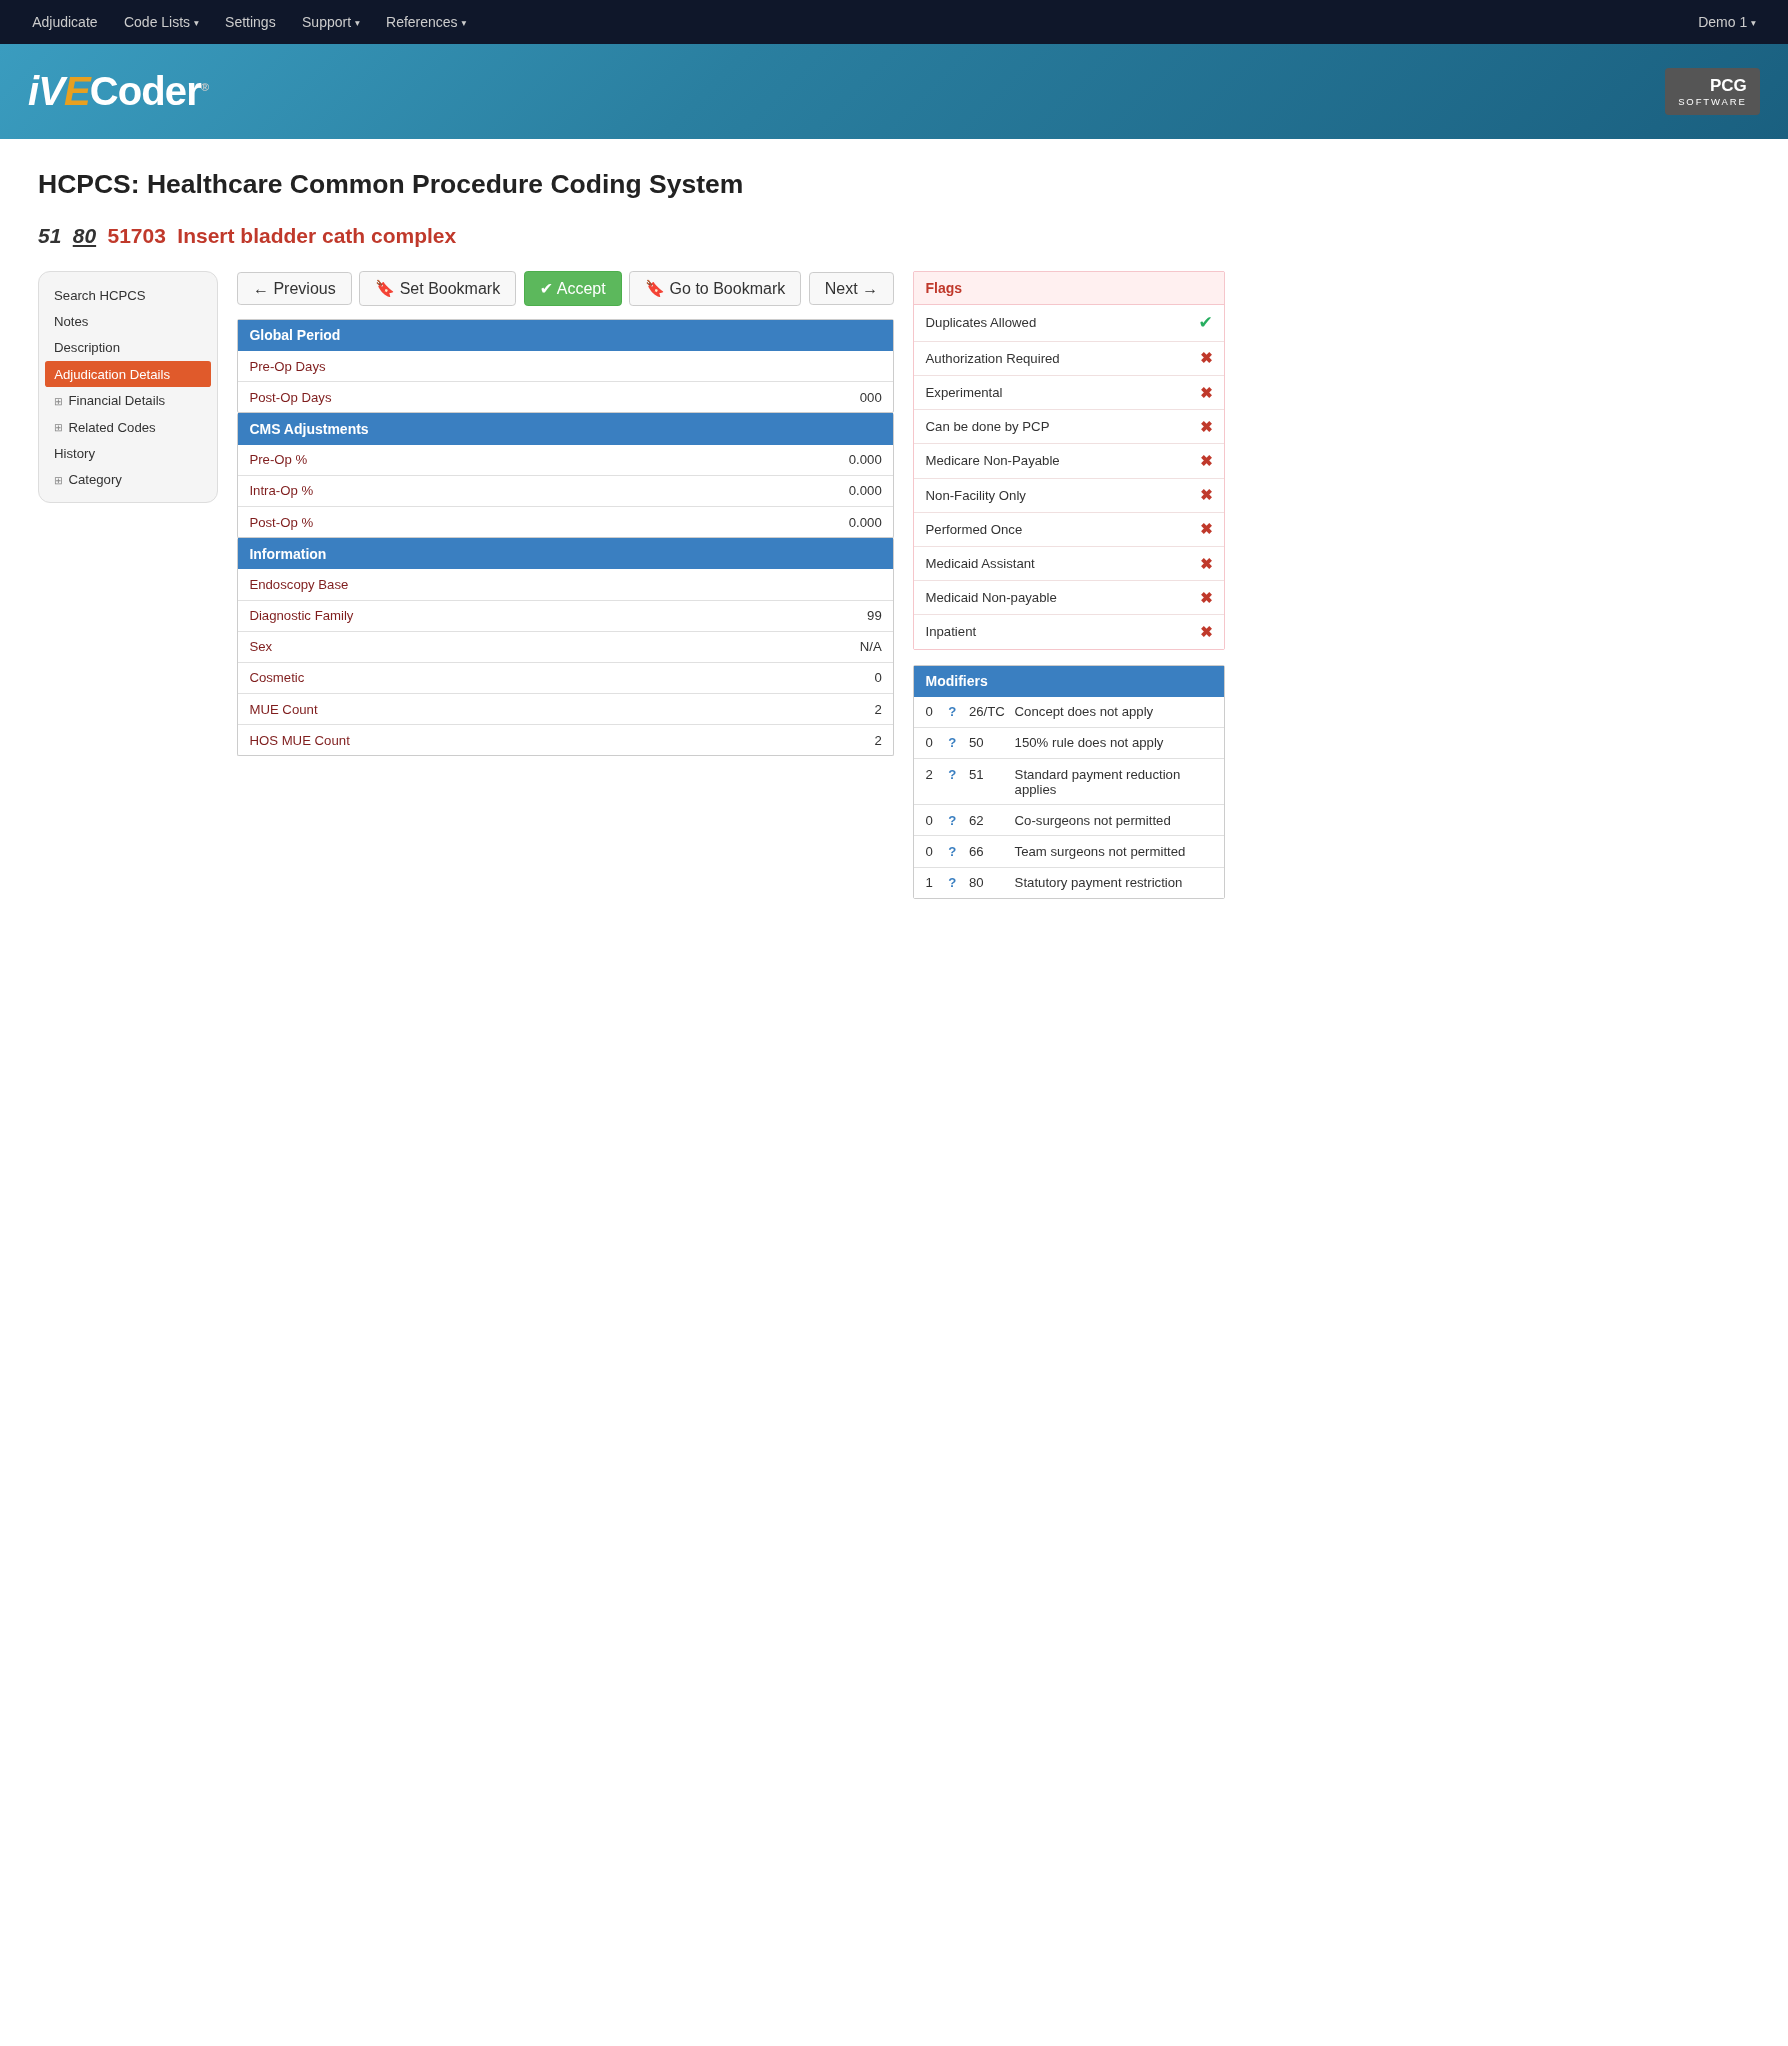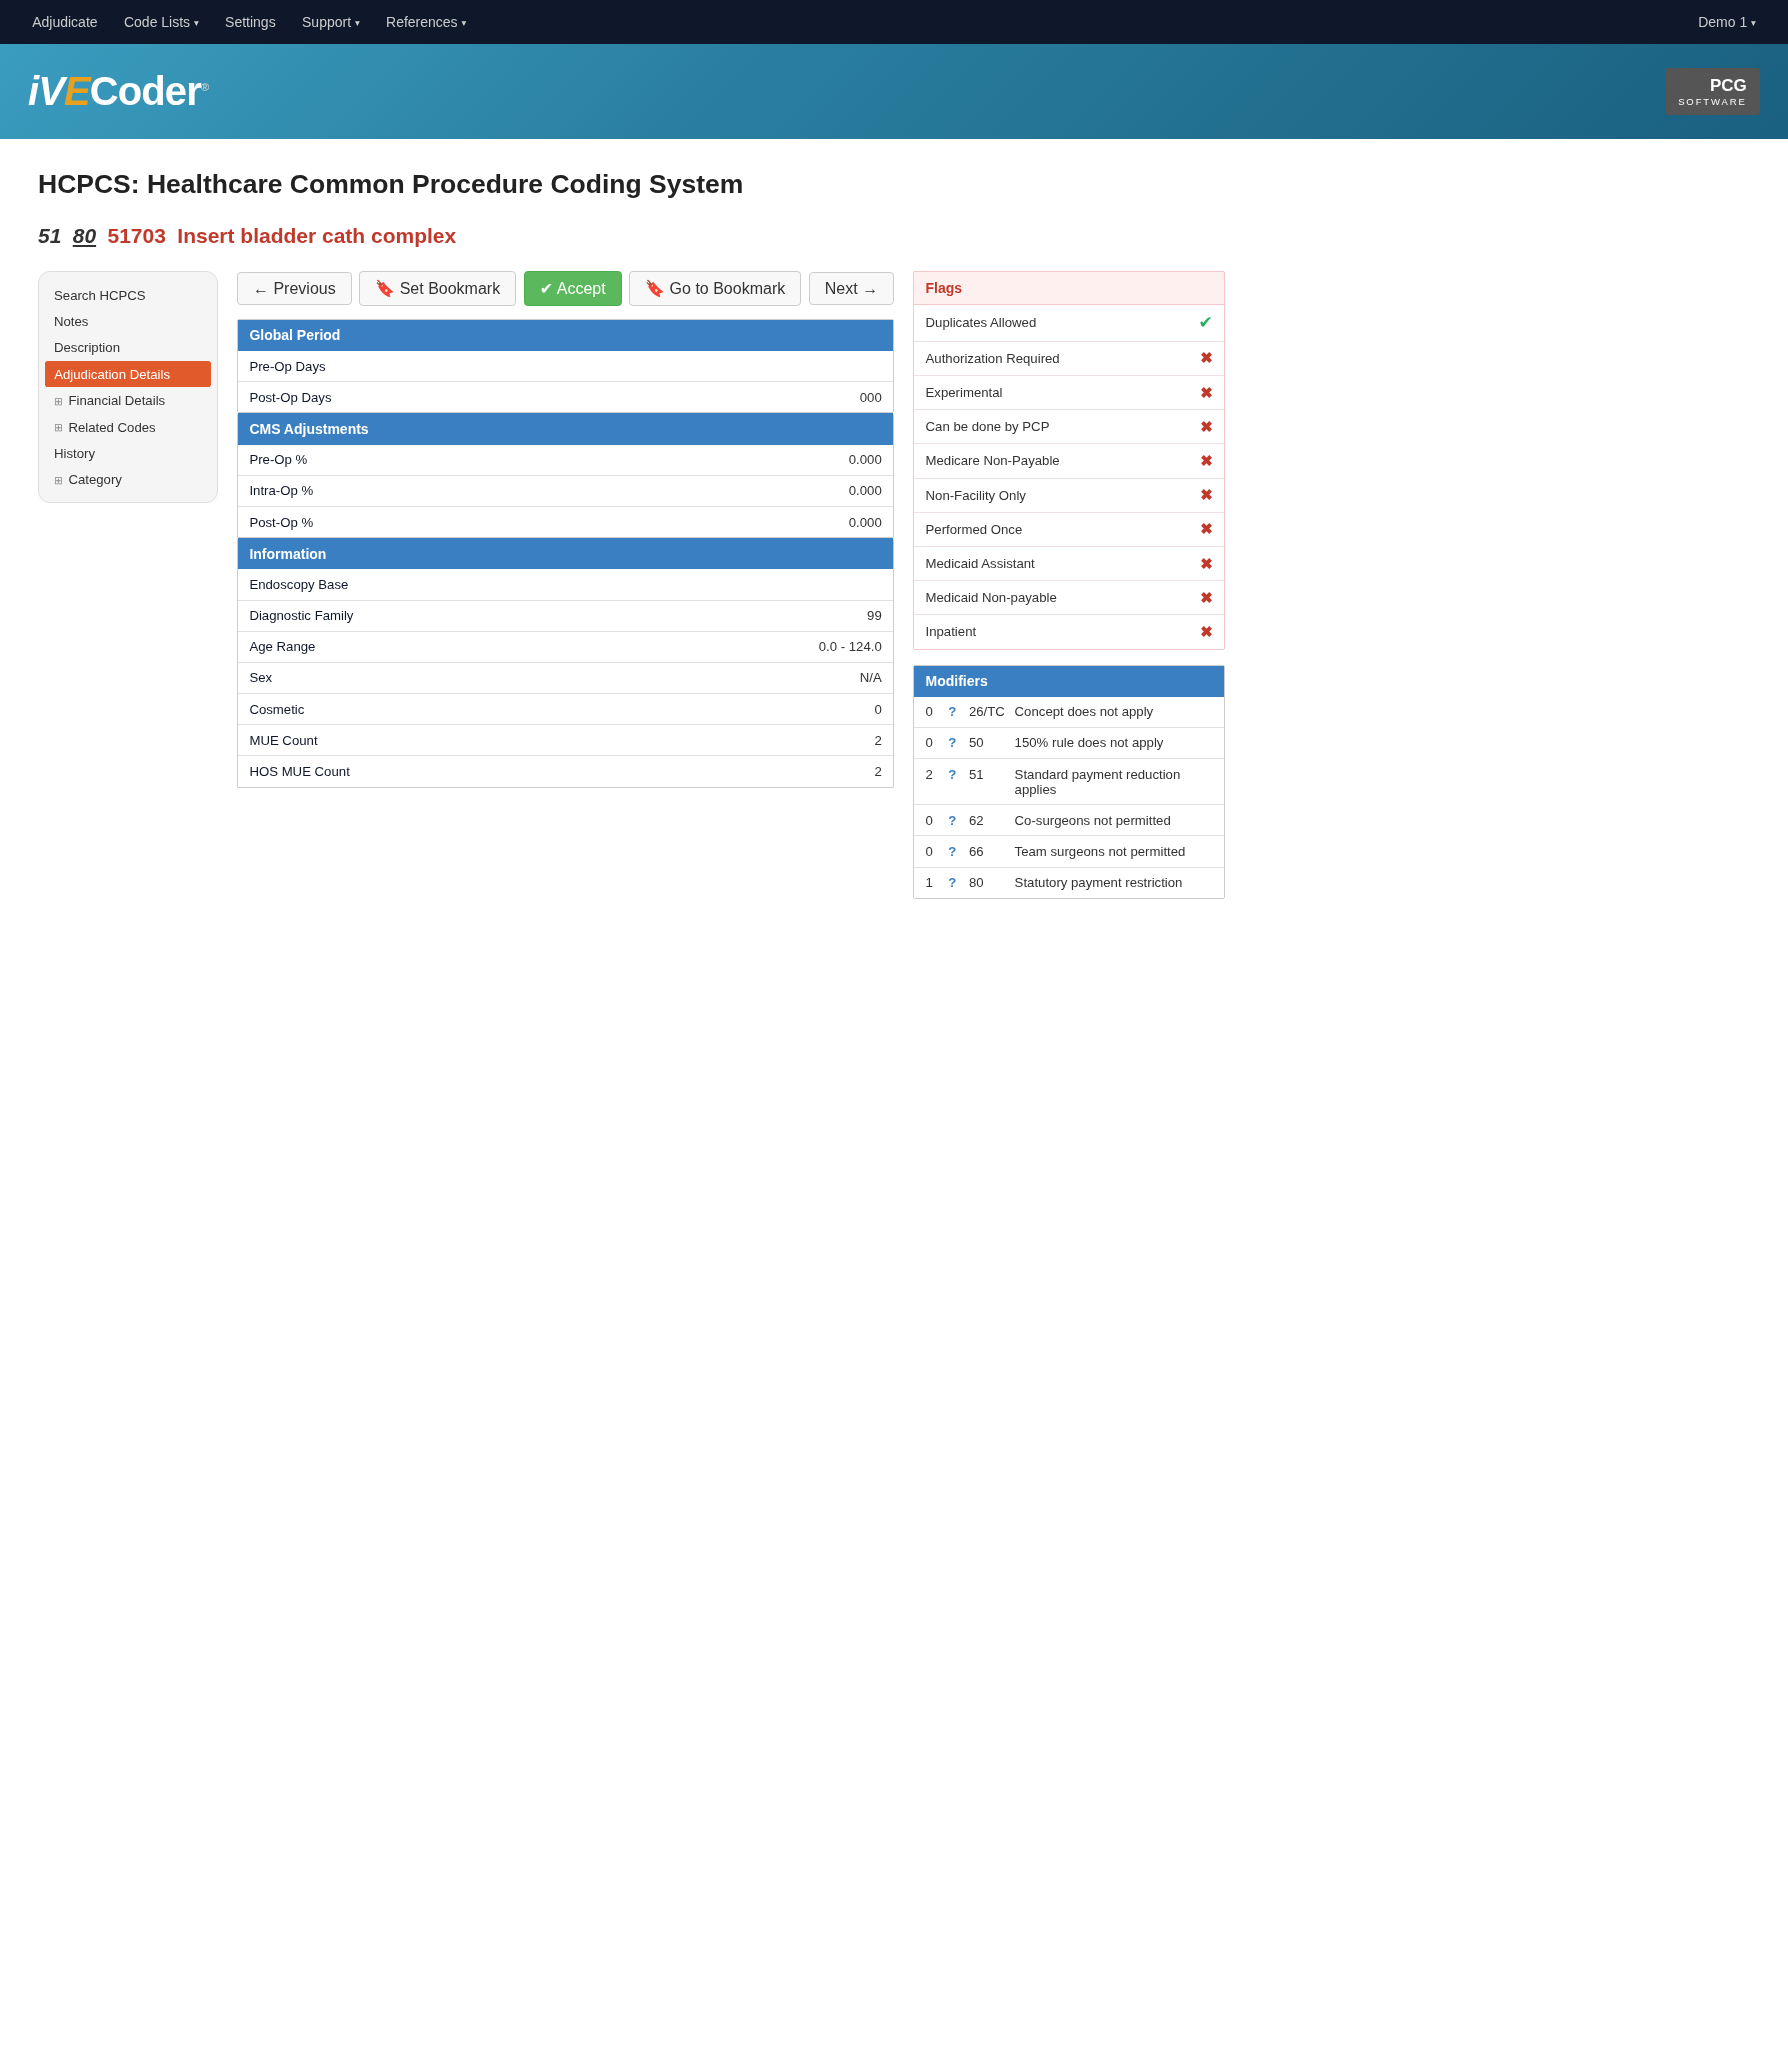--- a/index.html
+++ b/index.html
@@ -166,21 +166,21 @@
       font-weight: bold;
       font-size: 14px;
     }
     .section-row {
       display: flex;
       border-bottom: 0.9px solid #e0e0e0;
       padding: 7.6px 11.4px;
       align-items: center;
     }
     .section-row:last-child { border-bottom: none; }
-    .section-row .label { flex: 1; color: #0f172a; }
+    .section-row .label { flex: 1; color: #7f1d1d; }
     .section-row .value { color: #333; min-width: 76px; text-align: right; }
 
     .data-block {
       border: 0.9px solid #ccc;
       border-radius: 1.9px;
       margin-bottom: 0;
     }
 
     
     .right-panel {
@@ -364,24 +364,20 @@
           <div class="section-header">Information</div>
           <div class="section-row">
             <span class="label">Endoscopy Base</span>
             <span class="value"></span>
           </div>
           <div class="section-row">
             <span class="label">Diagnostic Family</span>
             <span class="value">99</span>
           </div>
           <div class="section-row">
-            <span class="label">Age Range</span>
-            <span class="value">0.0 - 124.0</span>
-          </div>
-          <div class="section-row">
             <span class="label">Sex</span>
             <span class="value">N/A</span>
           </div>
           <div class="section-row">
             <span class="label">Cosmetic</span>
             <span class="value">0</span>
           </div>
           <div class="section-row">
             <span class="label">MUE Count</span>
             <span class="value">2</span>

